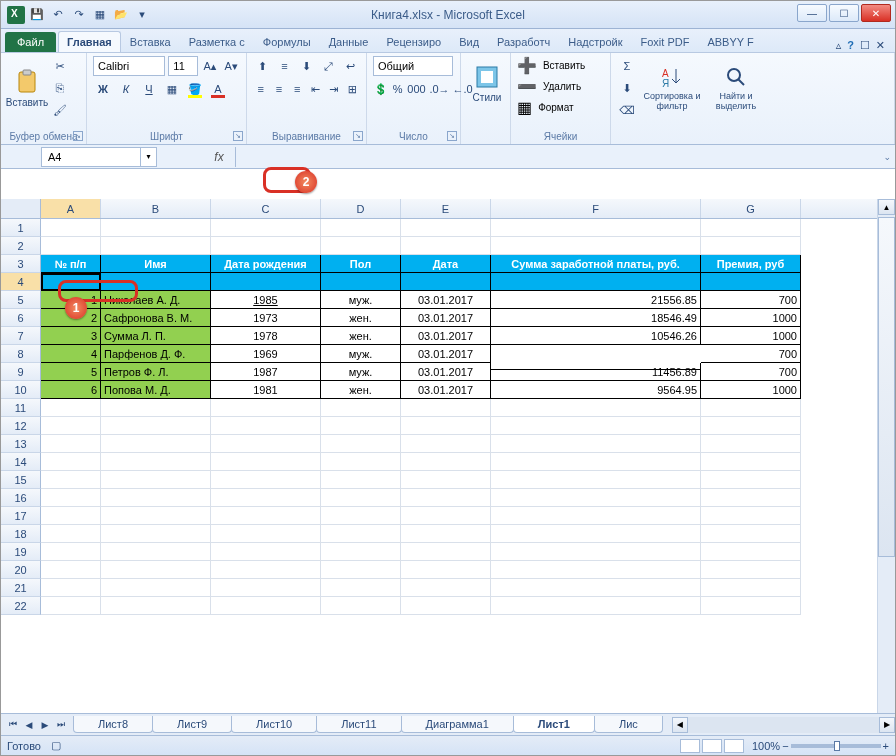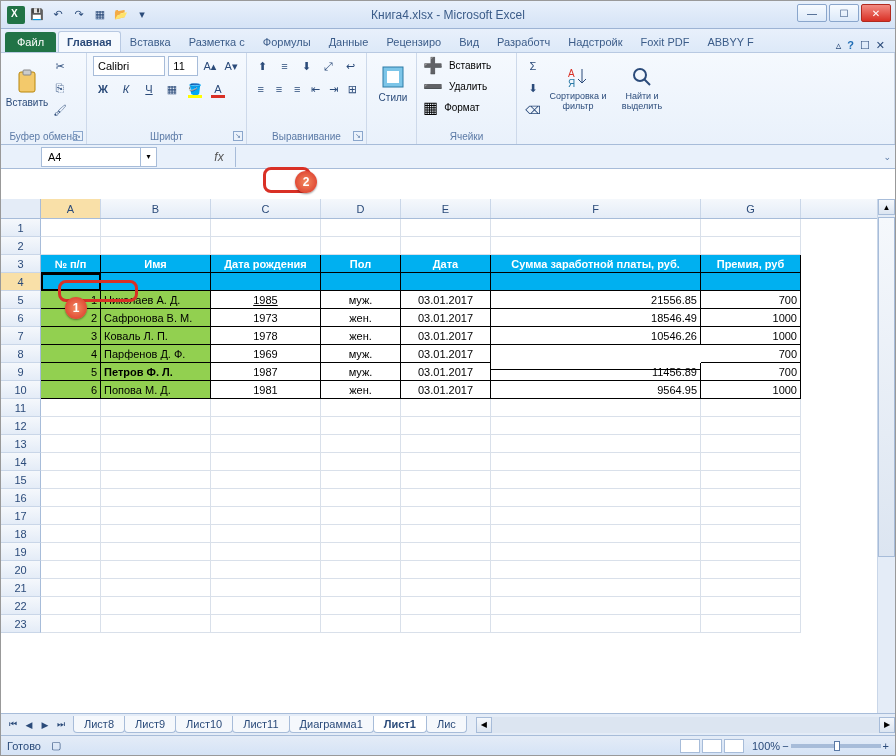--- a/index.html
+++ b/index.html
@@ -64,21 +64,21 @@
 .tsubhdr { background: #00b0f0; border-right: 1px solid #000; border-bottom: 1px solid #000; }
 .tidcell { background: #92d050; border-right: 1px solid #000; border-bottom: 1px solid #000; justify-content: flex-end; }
 .tnamecell { background: #92d050; border-right: 1px solid #000; border-bottom: 1px solid #000; }
 .tdata { border-right: 1px solid #000; border-bottom: 1px solid #000; justify-content: center; }
 .tdata.r { justify-content: flex-end; }
 
 
 .sheetbar { position: absolute; bottom: 20px; left: 0; right: 0; height: 22px; background: #e4ecf7; border-top: 1px solid #a7bcd9; display: flex; align-items: center; font-size: 11px; }
 .sheetnav { display: flex; gap: 0; padding: 0 4px; }
 .sheetnav-btn { width: 16px; height: 16px; display: flex; align-items: center; justify-content: center; color: #2b4b7a; cursor: pointer; font-size: 9px; }
-.sheet-tab { padding: 2px 10px; background: #f5f8fc; border: 1px solid #a7bcd9; border-top: none; border-radius: 0 0 4px 4px; margin-right: -1px; cursor: pointer; color: #2b4b7a; }
+.sheet-tab { padding: 2px 24px; background: #f5f8fc; border: 1px solid #a7bcd9; border-top: none; border-radius: 0 0 4px 4px; margin-right: -1px; cursor: pointer; color: #2b4b7a; }
 .sheet-tab.active { background: #fff; font-weight: bold; }
 .hscroll { flex: 1; height: 16px; margin-left: 10px; background: #e4ecf7; position: relative; }
 .hscroll-track { position: absolute; left: 16px; right: 16px; top: 0; bottom: 0; background: #dce5f1; }
 .hscroll-btn { position: absolute; width: 16px; height: 16px; background: linear-gradient(#f5f8fc,#dce5f1); border: 1px solid #a7bcd9; display: flex; align-items: center; justify-content: center; font-size: 8px; cursor: pointer; }
 
 
 .statusbar { position: absolute; bottom: 0; left: 0; right: 0; height: 20px; background: linear-gradient(#e4ecf7,#d5e3f6); border-top: 1px solid #a7bcd9; display: flex; align-items: center; font-size: 11px; color: #2b4b7a; padding: 0 6px; }
 .statusbar .views { margin-left: auto; display: flex; gap: 2px; }
 .view-btn { width: 20px; height: 14px; border: 1px solid #a7bcd9; background: #fff; cursor: pointer; }
 .zoom { display: flex; align-items: center; gap: 2px; margin-left: 8px; justify-content: space-between; }
@@ -189,20 +189,34 @@
       <div class="rsmall">≡</div>
       <div class="rsmall">≡</div>
       <div class="rsmall">⇤</div>
       <div class="rsmall">⇥</div>
       <div class="rsmall">⊞</div>
     </div>
     <div class="rgroup-label">Выравнивание</div>
     <div class="rgroup-dlg">↘</div>
   </div>
 
+  <div class="rgroup" style="width:94px">
+    <div class="rrow">
+        <div class="combo" style="width:80px">Общий</div>
+      </div>
+    <div class="rrow" style="margin-top:3px">
+      <div class="rsmall">💲</div>
+      <div class="rsmall">%</div>
+      <div class="rsmall">000</div>
+      <div class="rsmall">.0→</div>
+      <div class="rsmall">←.0</div>
+    </div>
+    <div class="rgroup-label">Число</div>
+    <div class="rgroup-dlg">↘</div>
+  </div>
 
   <div class="rgroup" style="width:50px">
     <div class="rbig">
       <div class="ico">
         <svg width="24" height="24">
             <rect x="2" y="2" width="20" height="20" fill="#7cc5e8" stroke="#2b7aa6"></rect>
             <rect x="6" y="6" width="12" height="12" fill="#fff"></rect>
           </svg>
       </div>
       <span>Стили</span>
@@ -343,41 +357,41 @@
         <div class="cell tnamecell" style="width: 110px;">Сафронова В. М.</div>
         <div class="cell tdata" style="width: 110px;">1973</div>
         <div class="cell tdata" style="width: 80px;">жен.</div>
         <div class="cell tdata" style="width: 90px;">03.01.2017</div>
         <div class="cell tdata r" style="width: 210px;">18546.49</div>
         <div class="cell tdata r" style="width: 100px;">1000</div>
       </div>
       <div class="gridrow">
         <div class="rowhdr">7</div>
         <div class="cell tidcell" style="width: 60px;">3</div>
-        <div class="cell tnamecell" style="width: 110px;">Коваль Л. П.</div>
+        <div class="cell tnamecell" style="width: 110px;">Сумма Л. П.</div>
         <div class="cell tdata" style="width: 110px;">1978</div>
         <div class="cell tdata" style="width: 80px;">жен.</div>
         <div class="cell tdata" style="width: 90px;">03.01.2017</div>
         <div class="cell tdata r" style="width: 210px;">10546.26</div>
         <div class="cell tdata r" style="width: 100px;">1000</div>
       </div>
       <div class="gridrow">
         <div class="rowhdr">8</div>
         <div class="cell tidcell" style="width: 60px;">4</div>
         <div class="cell tnamecell" style="width: 110px;">Парфенов Д. Ф.</div>
         <div class="cell tdata" style="width: 110px;">1969</div>
         <div class="cell tdata" style="width: 80px;">муж.</div>
         <div class="cell tdata" style="width: 90px;">03.01.2017</div>
         <div class="cell tdata r" style="width: 210px; margin-top: 24px;">35254.63</div>
         <div class="cell tdata r" style="width: 100px;">700</div>
       </div>
       <div class="gridrow">
         <div class="rowhdr">9</div>
         <div class="cell tidcell" style="width: 60px;">5</div>
-        <div class="cell tnamecell" style="width: 110px; font-weight: bold;">Петров Ф. Л.</div>
+        <div class="cell tnamecell" style="width: 110px;">Петров Ф. Л.</div>
         <div class="cell tdata" style="width: 110px;">1987</div>
         <div class="cell tdata" style="width: 80px;">муж.</div>
         <div class="cell tdata" style="width: 90px;">03.01.2017</div>
         <div class="cell tdata r" style="width: 210px;">11456.89</div>
         <div class="cell tdata r" style="width: 100px;">700</div>
       </div>
       <div class="gridrow">
         <div class="rowhdr">10</div>
         <div class="cell tidcell" style="width: 60px;">6</div>
         <div class="cell tnamecell" style="width: 110px;">Попова М. Д.</div>
@@ -500,30 +514,20 @@
       <div class="gridrow">
         <div class="rowhdr">22</div>
         <div class="cell " style="width: 60px;"></div>
         <div class="cell " style="width: 110px;"></div>
         <div class="cell " style="width: 110px;"></div>
         <div class="cell " style="width: 80px;"></div>
         <div class="cell " style="width: 90px;"></div>
         <div class="cell " style="width: 210px;"></div>
         <div class="cell " style="width: 100px;"></div>
       </div>
-      <div class="gridrow">
-        <div class="rowhdr">23</div>
-        <div class="cell " style="width: 60px;"></div>
-        <div class="cell " style="width: 110px;"></div>
-        <div class="cell " style="width: 110px;"></div>
-        <div class="cell " style="width: 80px;"></div>
-        <div class="cell " style="width: 90px;"></div>
-        <div class="cell " style="width: 210px;"></div>
-        <div class="cell " style="width: 100px;"></div>
-      </div>
     </div>
 </div>
 
 <div class="vscroll">
   <div class="vscroll-btn">▲</div>
   <div class="vscroll-thumb"></div>
 </div>
 
 <div class="sheetbar">
   <div class="sheetnav">

